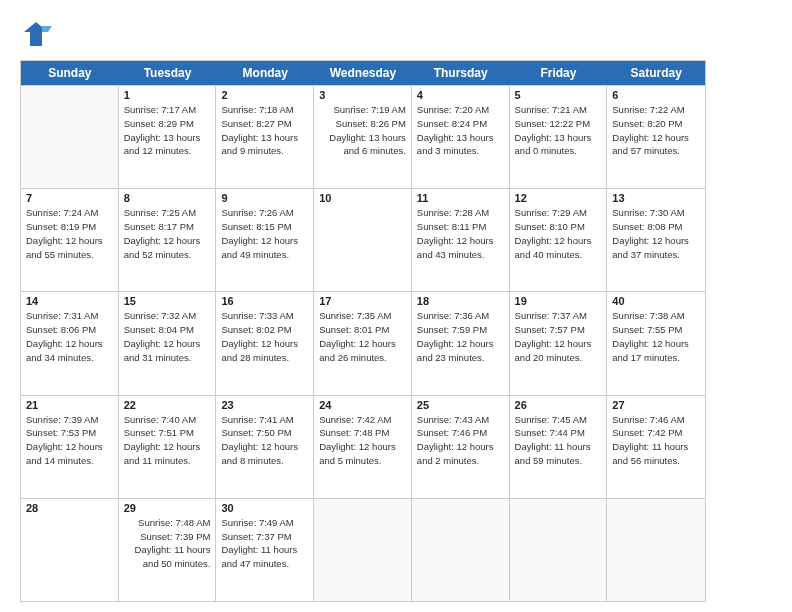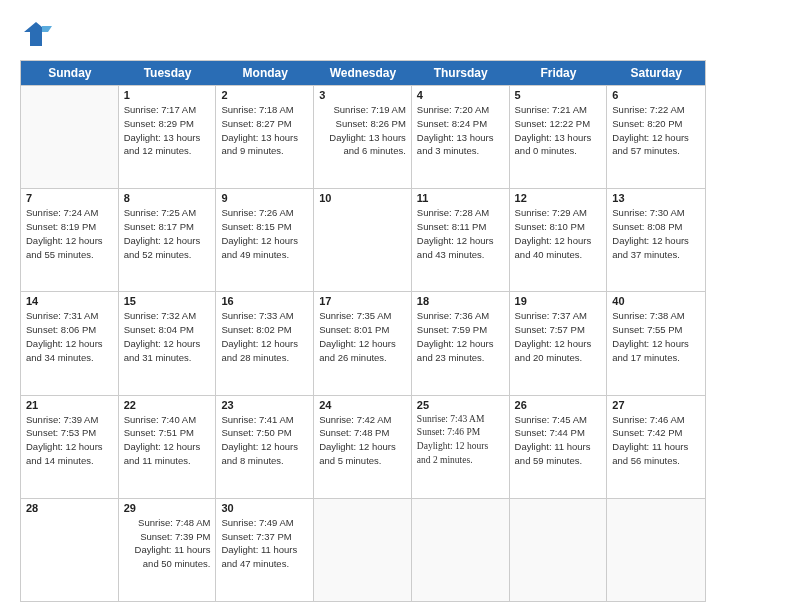--- a/index.html
+++ b/index.html
@@ -293,21 +293,21 @@
 Daylight: 12 hours and 8 minutes.</div>
           </div>
           <div class="cal-cell">
             <div class="day-number">24</div>
             <div class="day-info" style="white-space: pre-line;">Sunrise: 7:42 AM
 Sunset: 7:48 PM
 Daylight: 12 hours and 5 minutes.</div>
           </div>
           <div class="cal-cell">
             <div class="day-number">25</div>
-            <div class="day-info" style="white-space: pre-line; font-family: Liberation Serif, serif;">Sunrise: 7:43 AM
+            <div class="day-info" style="white-space: pre-line;">Sunrise: 7:43 AM
 Sunset: 7:46 PM
 Daylight: 12 hours and 2 minutes.</div>
           </div>
           <div class="cal-cell">
             <div class="day-number">26</div>
             <div class="day-info" style="white-space: pre-line;">Sunrise: 7:45 AM
 Sunset: 7:44 PM
 Daylight: 11 hours and 59 minutes.</div>
           </div>
           <div class="cal-cell">

